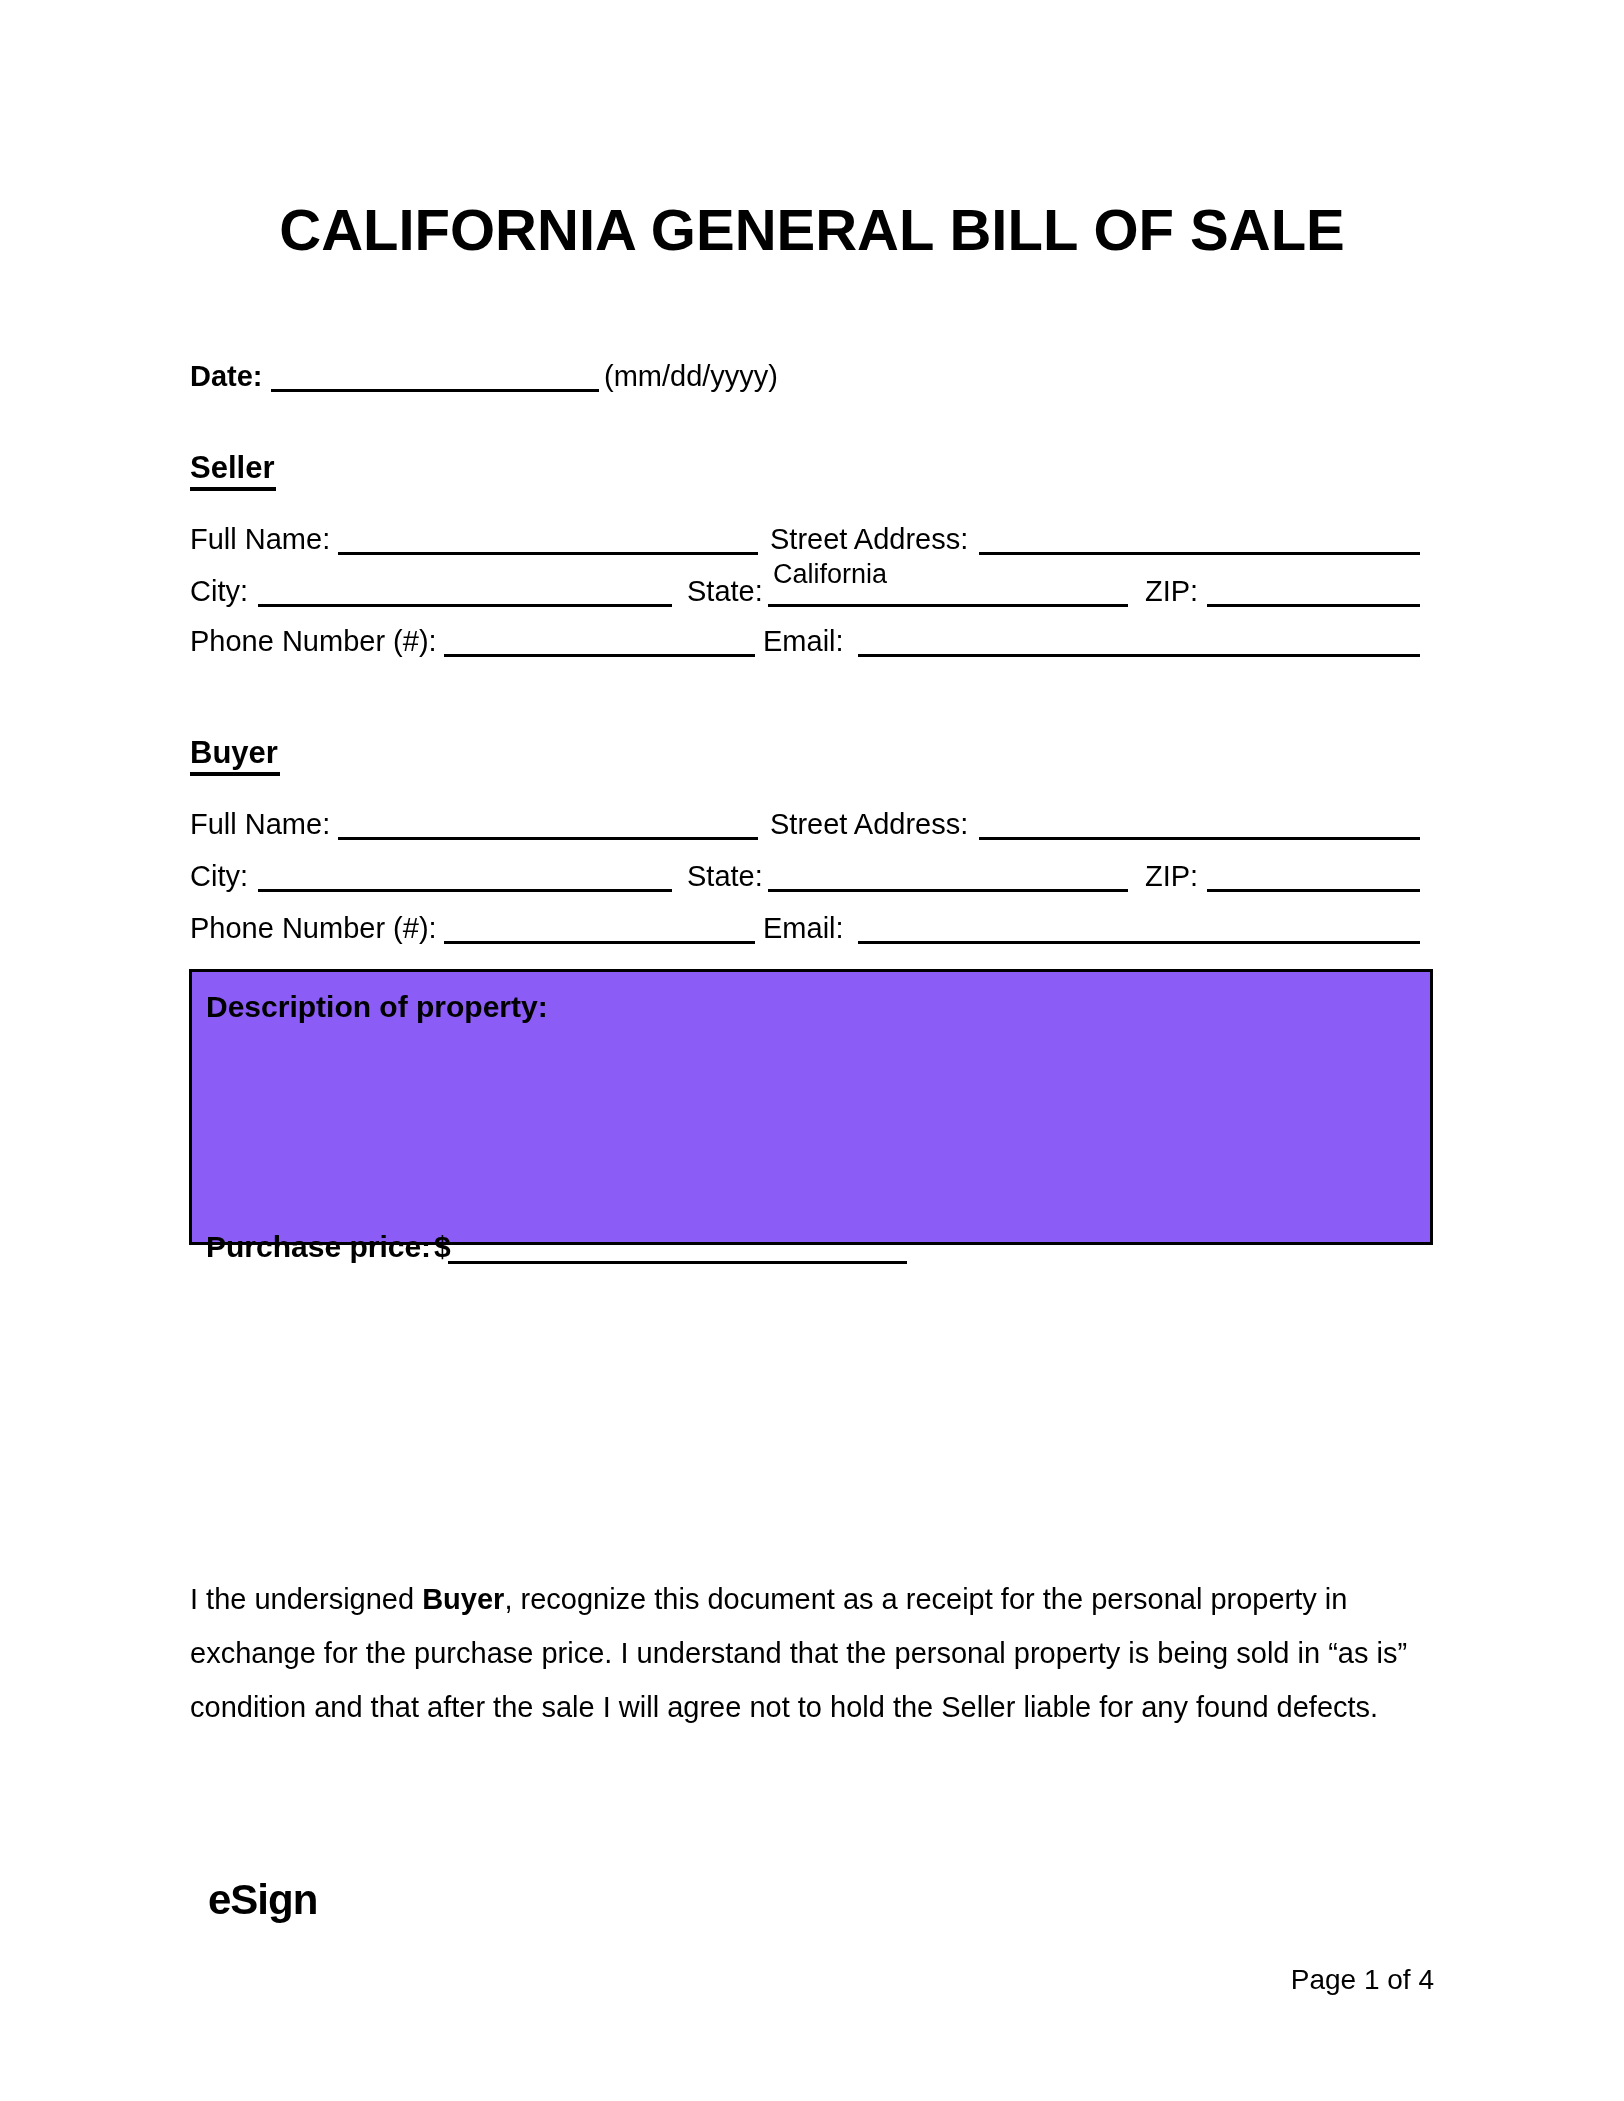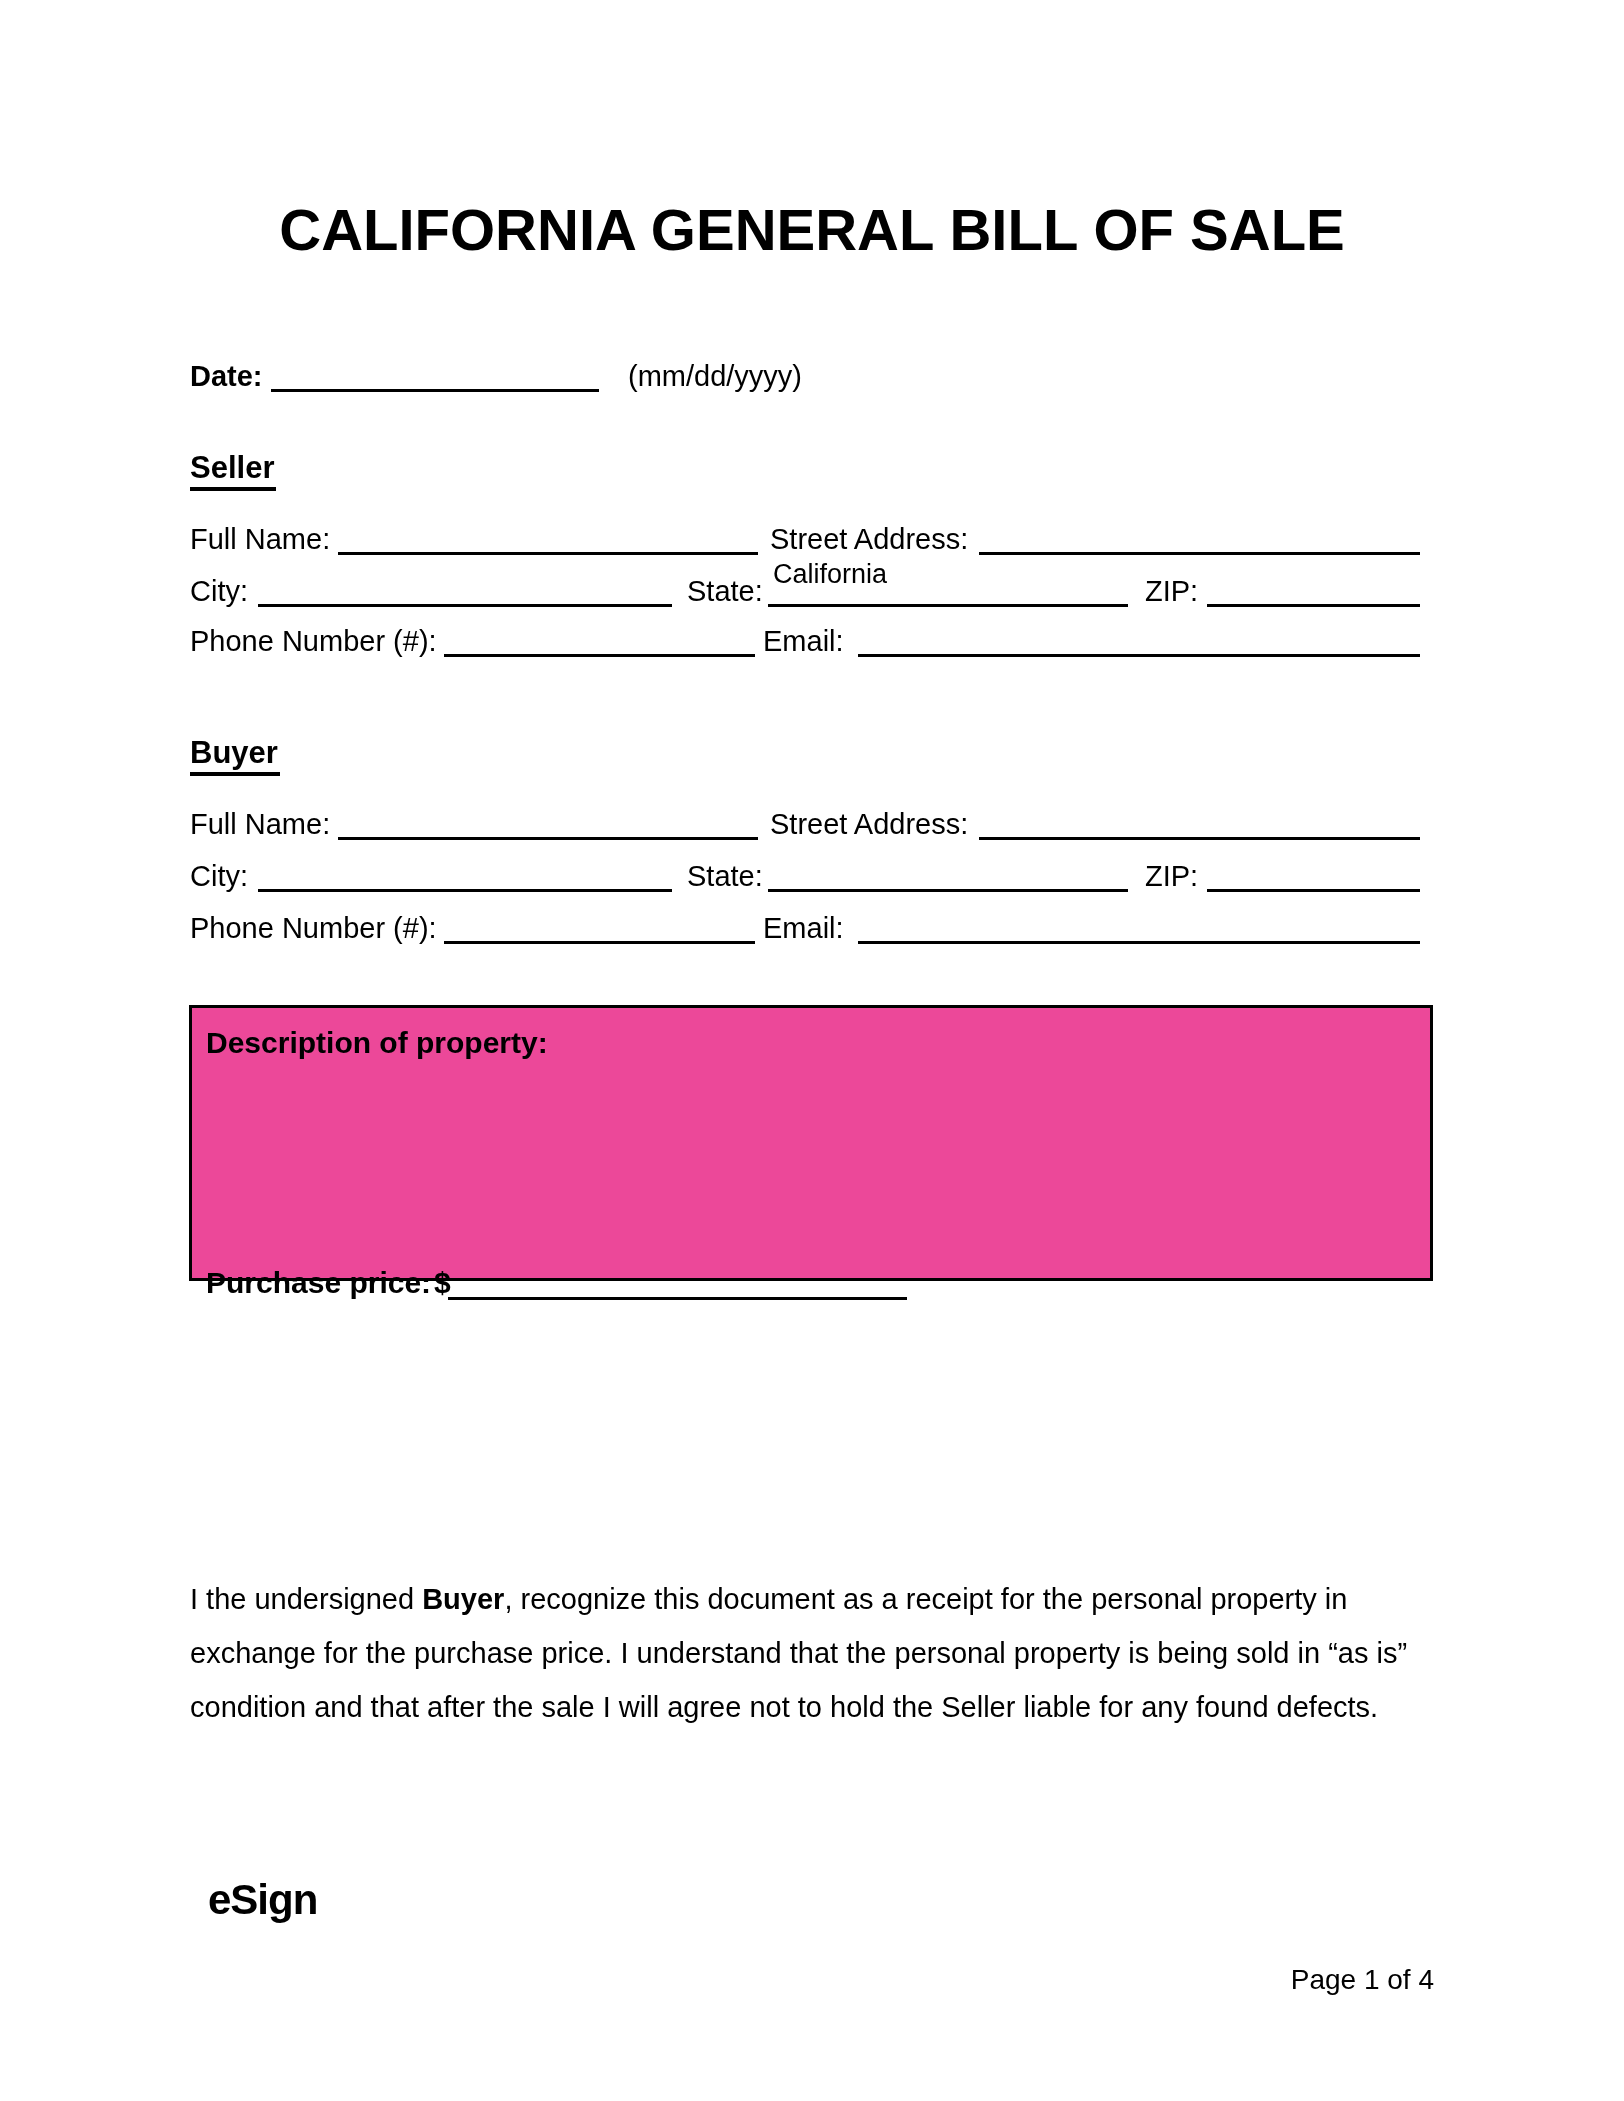--- a/index.html
+++ b/index.html
@@ -23,22 +23,22 @@
     border-bottom:3px solid #000000;
   }
   .heading {
     display:inline-block; font-size:31px; font-weight:bold;
     border-bottom:4px solid #000000; padding:0 2px 2px 0; line-height:34px;
   }
   .filled-state {
     position:absolute; left:583px; top:-17px; font-size:27px; line-height:36px; white-space:nowrap;
   }
   .prop-box {
-    position:absolute; left:189px; top:1005px; width:1238px; height:270px;
-    background:#ec4899; border:3px solid #000000;
+    position:absolute; left:189px; top:969px; width:1238px; height:270px;
+    background:#8b5cf6; border:3px solid #000000;
   }
   .desc-label { position:absolute; left:14px; top:18px; font-size:30px; font-weight:bold; white-space:nowrap; }
   .desc-field { position:absolute; left:14px; top:60px; width:1200px; height:140px; }
   .price-row { position:absolute; left:14px; top:220px; width:1200px; height:40px; font-size:30px; font-weight:bold;margin-top:37px; }
   .price-row .lbl { position:absolute; left:0; top:0; line-height:36px; white-space:nowrap; }
   .currency { position:absolute; left:228px; top:0; line-height:36px; }
   .price-line { position:absolute; left:242px; top:2px; height:30px; width:459px; border-bottom:3px solid #000000; }
   .para {
     position:absolute; left:190px; width:1270px;
     font-size:29px; line-height:54px; text-align:left;
@@ -57,21 +57,21 @@
 </head>
 <body>
 
 <div class="page">
 
   <h1 class="title">CALIFORNIA GENERAL BILL OF SALE</h1>
 
   <div class="row" style="top:358px">
     <span class="lbl b">Date:</span>
     <span class="fill-line" style="left:81px;width:328px"></span>
-    <span class="lbl" style="left:438px">(mm/dd/yyyy)</span>
+    <span class="lbl" style="left:414px">(mm/dd/yyyy)</span>
   </div>
 
   <div class="row" style="top:451px">
     <span class="heading">Seller</span>
   </div>
 
   <div class="row" style="top:521px">
     <span class="lbl">Full Name:</span>
     <span class="fill-line" style="left:148px;width:420px"></span>
     <span class="lbl" style="left:580px">Street Address:</span>

